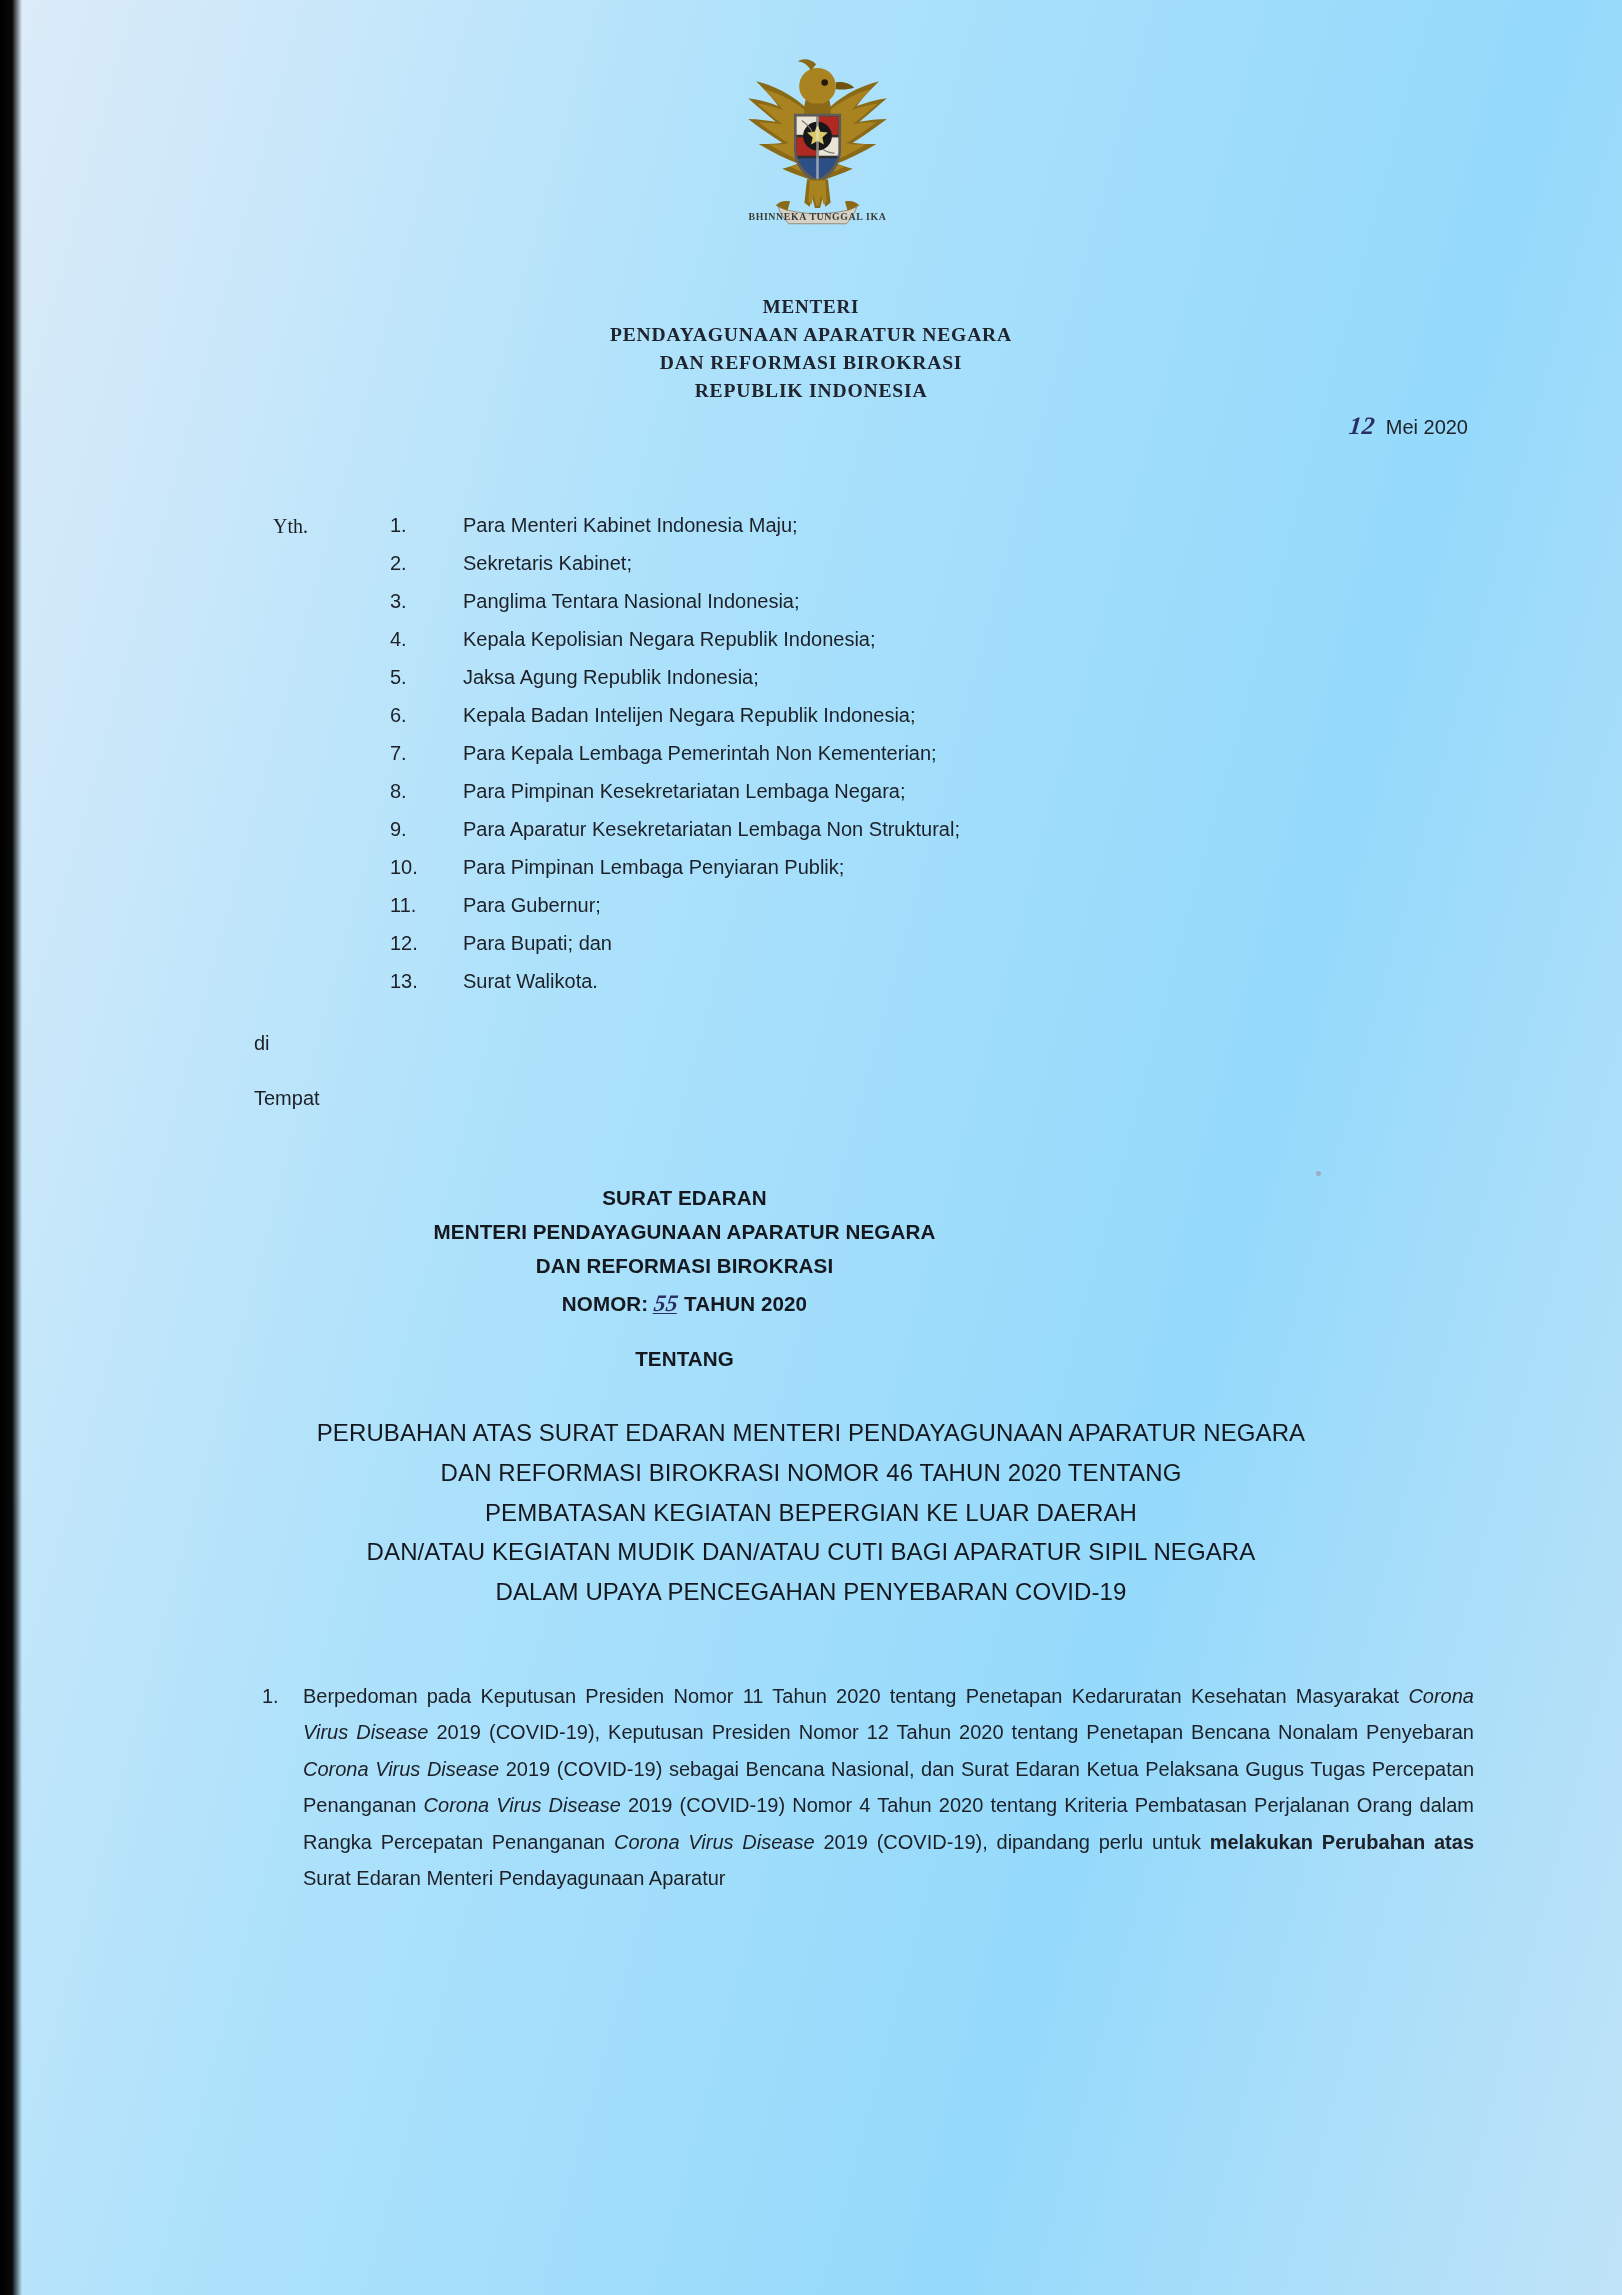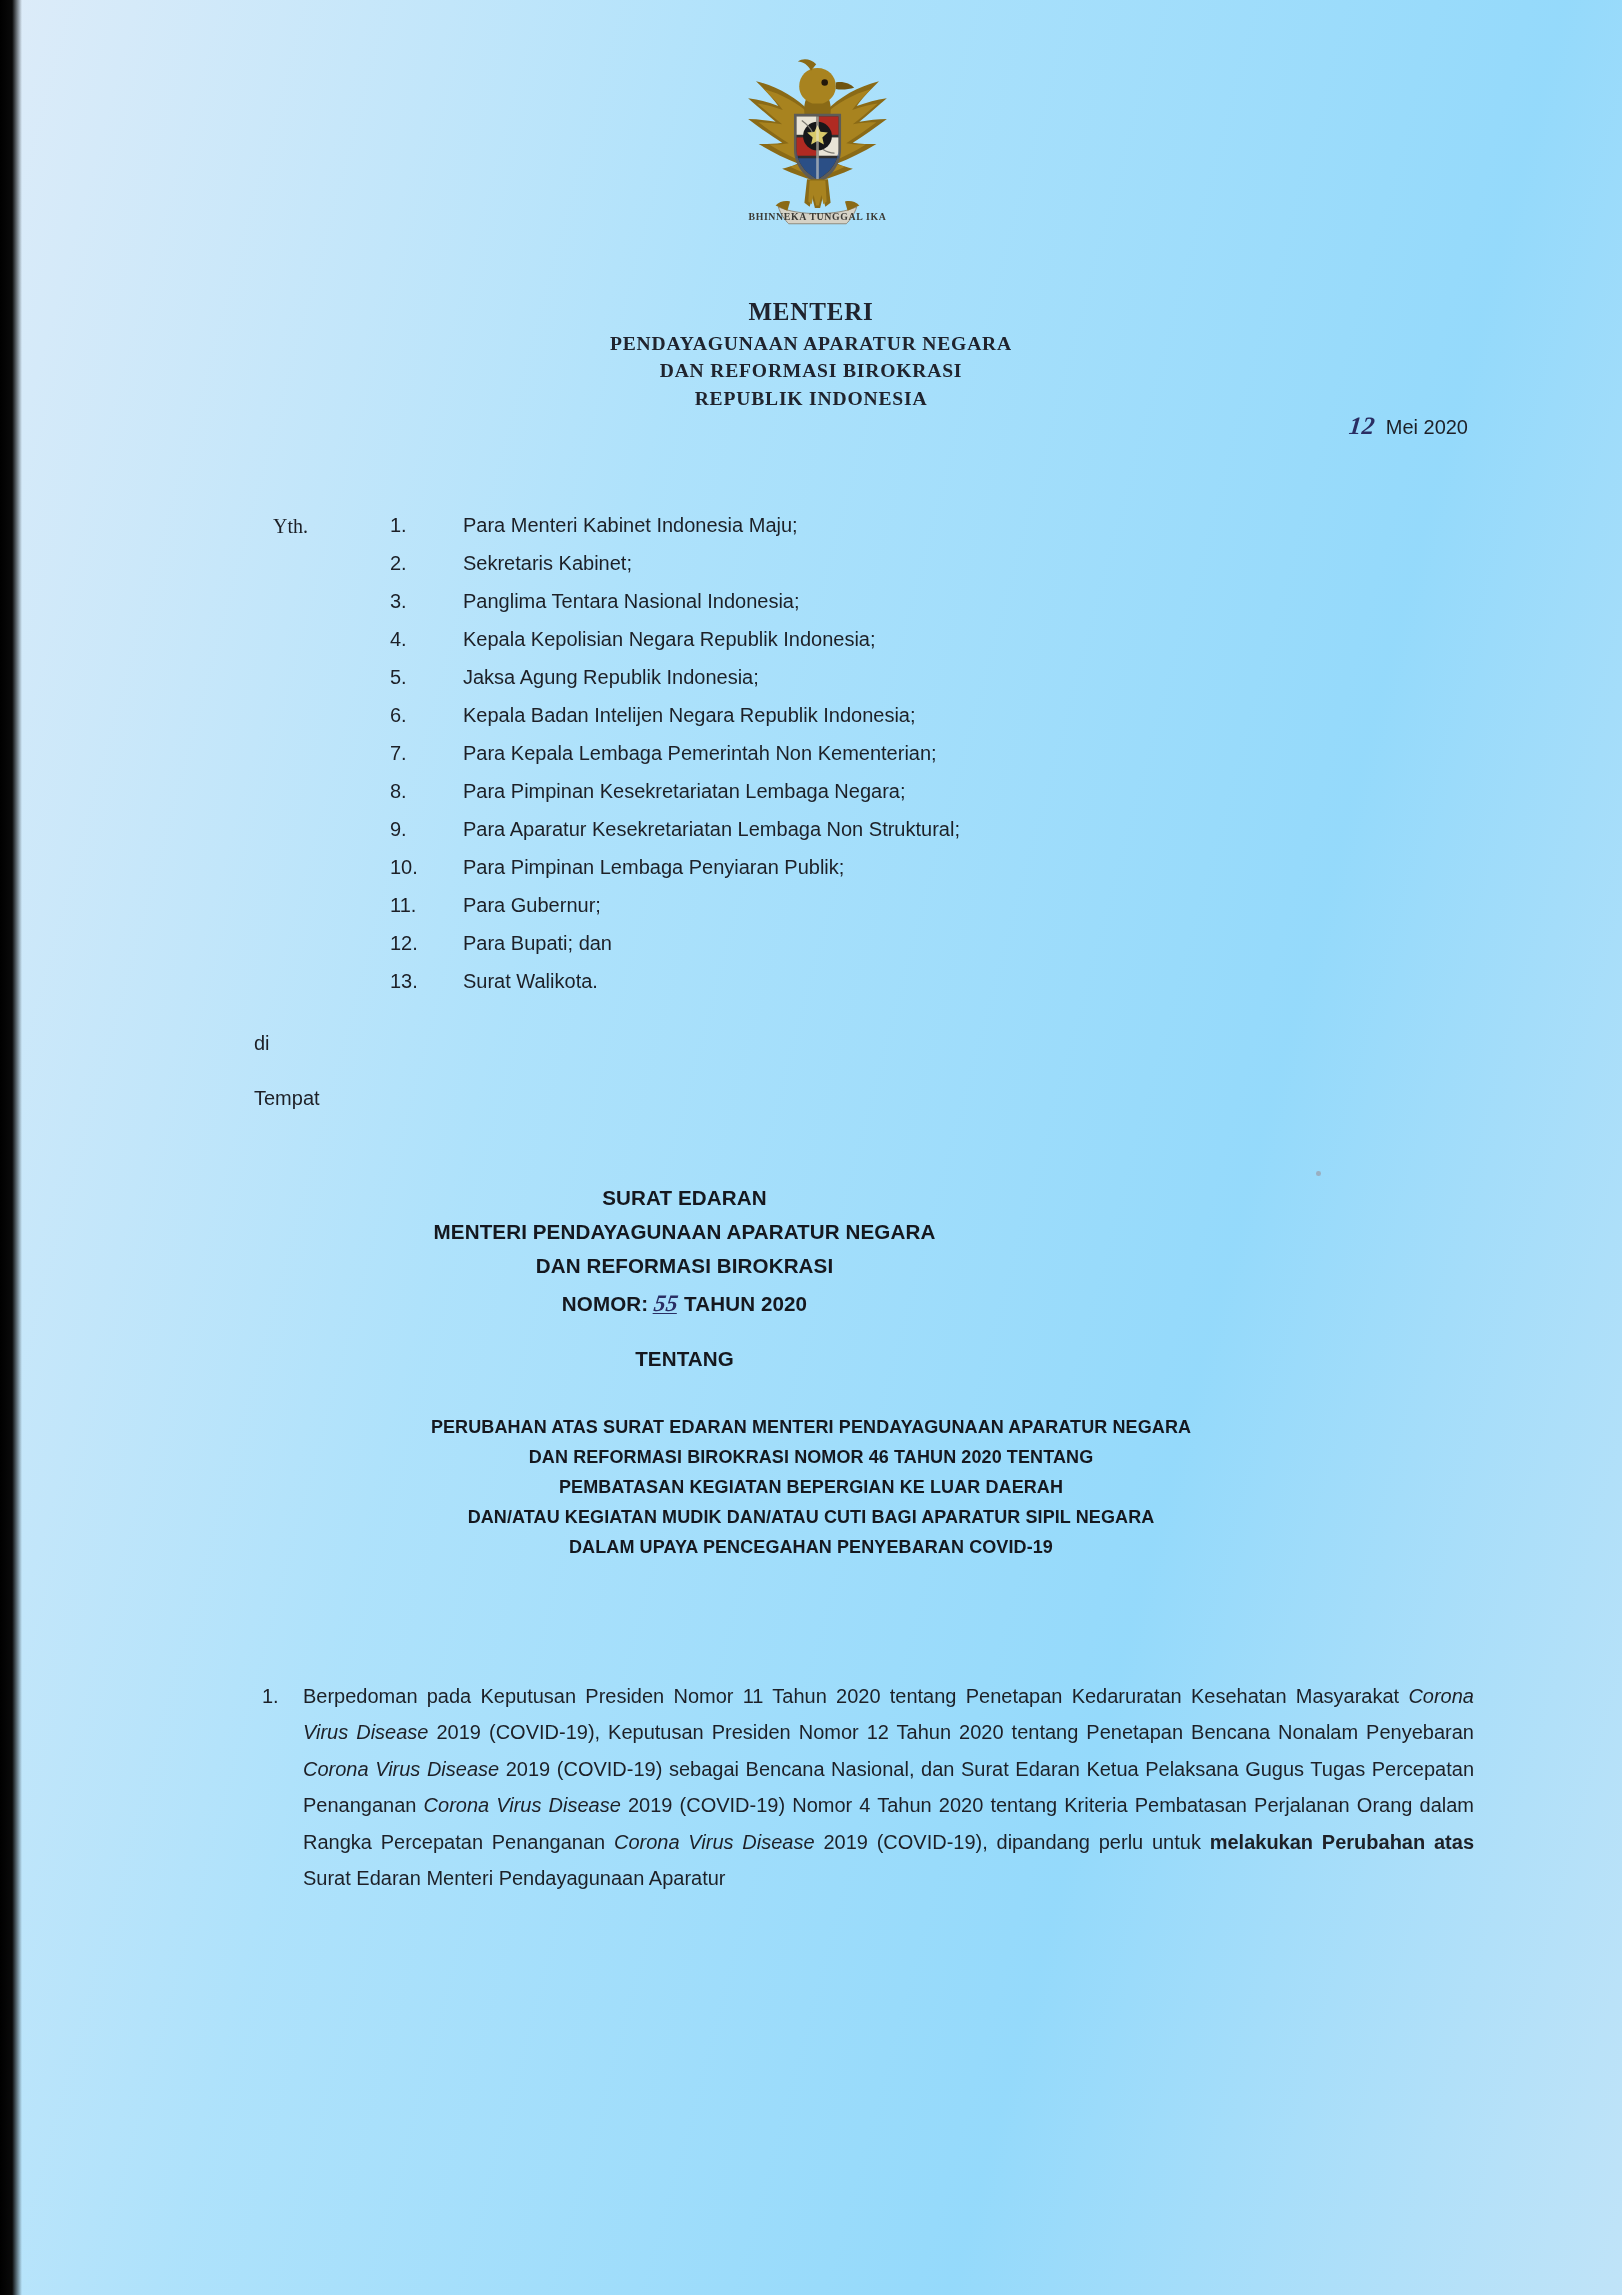--- a/index.html
+++ b/index.html
@@ -59,21 +59,21 @@
     left: 0;
     top: 294px;
     width: 1622px;
     text-align: center;
     font-family: "Liberation Serif", serif;
     font-weight: bold;
     color: #20242e;
     letter-spacing: 0.8px;
   }
   .letterhead div { line-height: 1.42; }
-  .lh1 { font-size: 25px; }
+  .lh1 { font-size: 19px; }
   .lh2 { font-size: 19.6px; }
   .lh3 { font-size: 19.6px; }
   .lh4 { font-size: 19.6px; }
 
   
   .dateline {
     position: absolute;
     right: 154px;
     top: 412px;
     font-size: 20px;
@@ -167,22 +167,22 @@
 
   .subject {
     position: absolute;
     left: 0;
     top: 1413px;
     width: 1622px;
     text-align: center;
     color: #15181f;
   }
   .subject .s-line {
-    font-size: 18px;
-    font-weight: bold;
+    font-size: 24px;
+    font-weight: normal;
     line-height: 1.66;
     letter-spacing: 0.1px;
   }
 
   
   .body-item {
     position: absolute;
     left: 262px;
     top: 1678px;
     width: 1212px;

